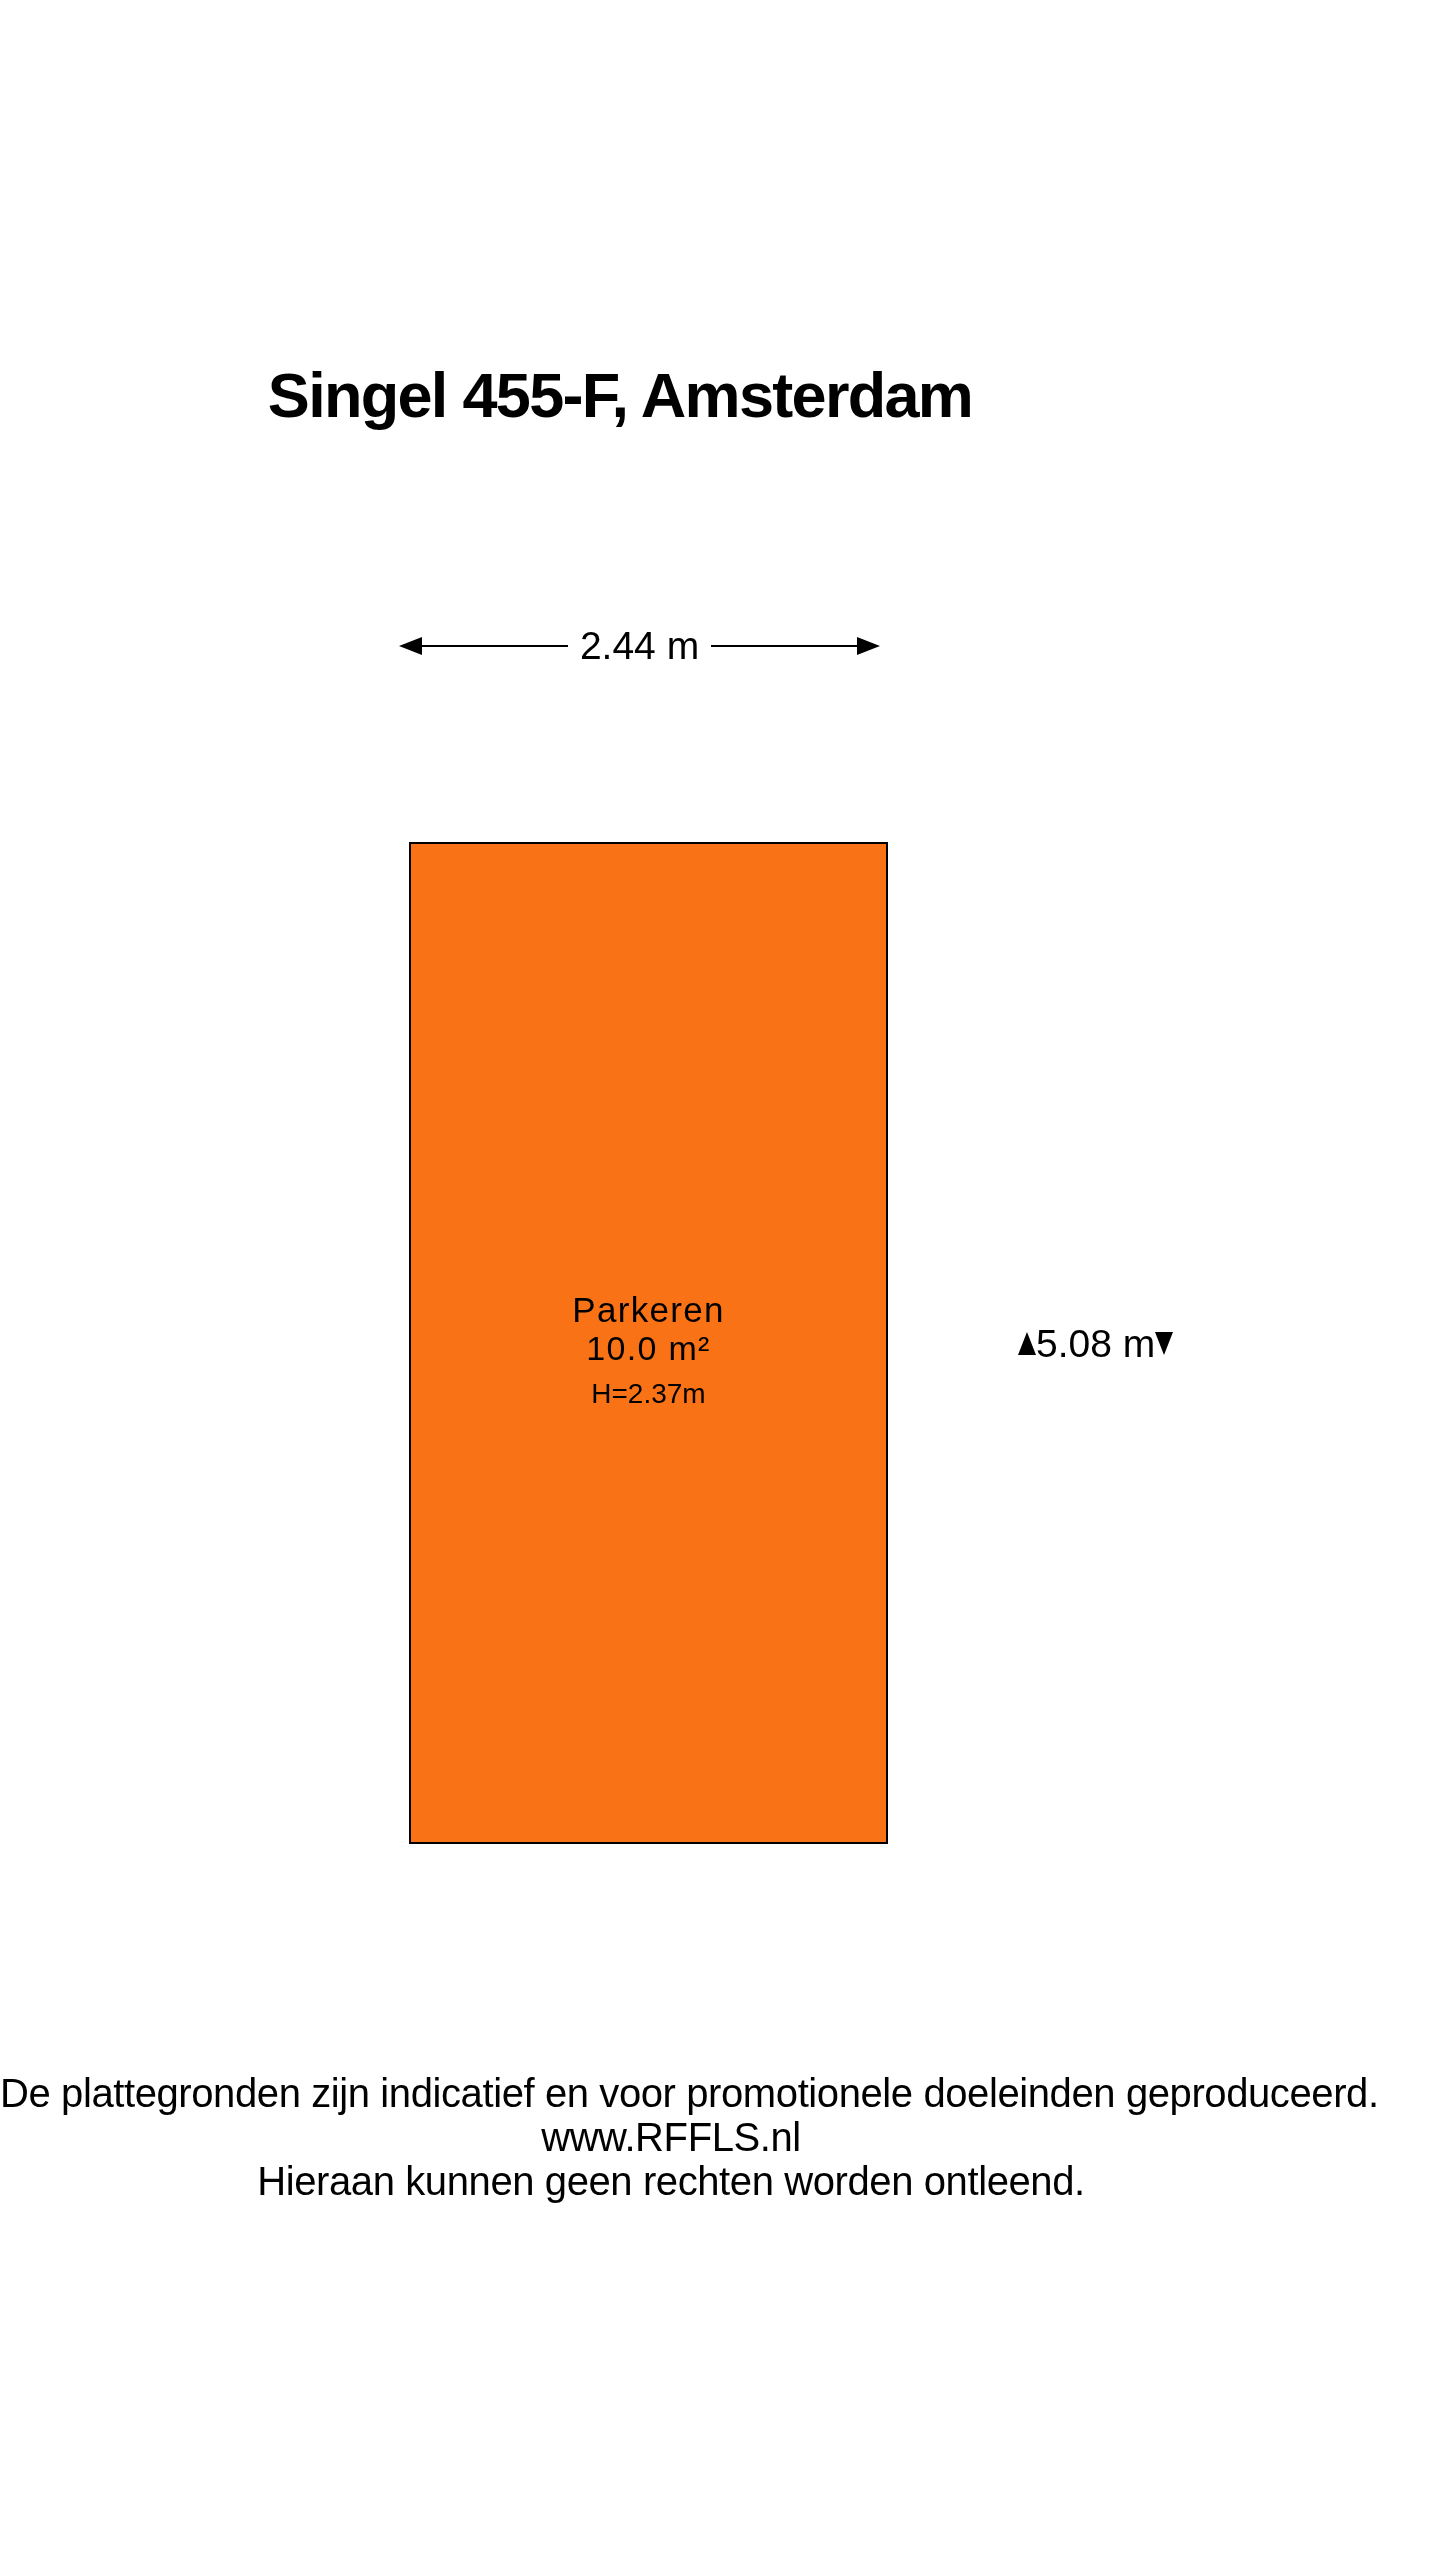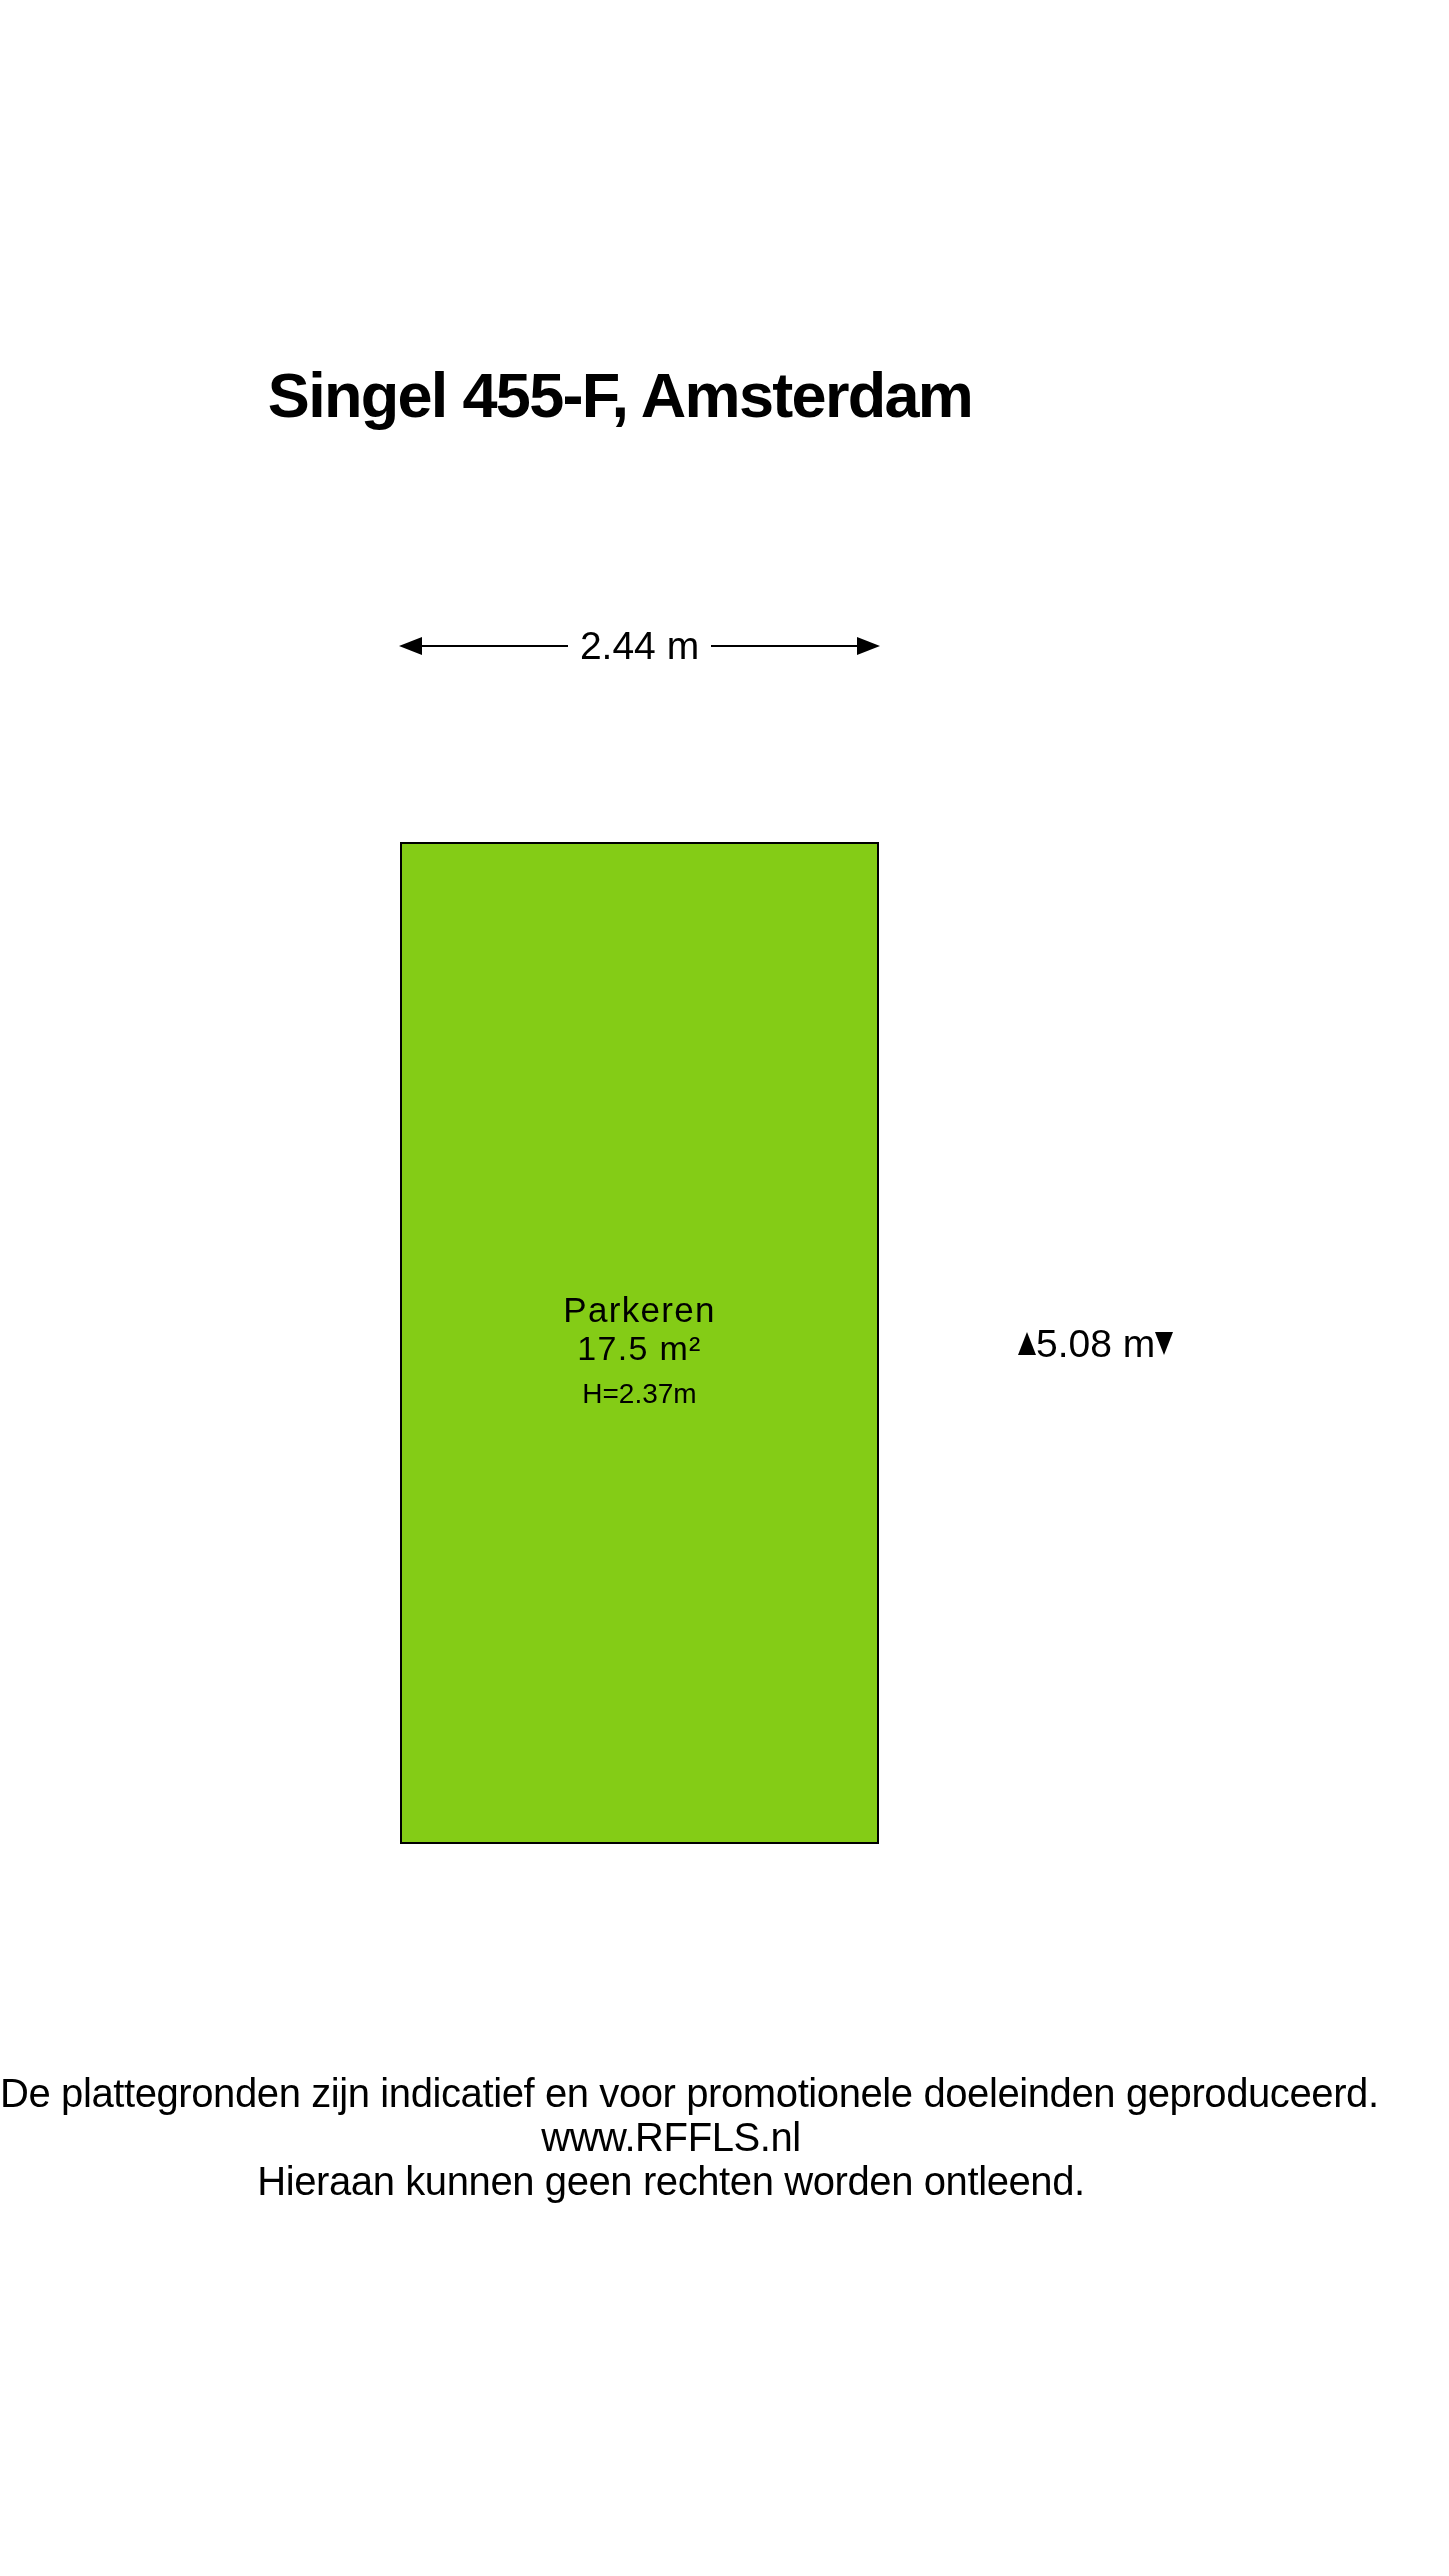--- a/index.html
+++ b/index.html
@@ -112,24 +112,24 @@
 </div>
 
 <div class="hdim">
   <span class="ah ah-left"></span>
   <span class="dim-line-h"></span>
   <span class="dim-label-h">2.44 m</span>
   <span class="dim-line-h"></span>
   <span class="ah ah-right"></span>
 </div>
 
-<div class="room" style="background-color: #84cc16; border-color: rgb(0, 0, 0);">
+<div class="room" style="background-color: #f97316; border-color: rgb(0, 0, 0); margin-left: 9px;">
   <div class="room-labels">
     <div class="room-name">Parkeren</div>
-    <div class="room-area">17.5 m²</div>
+    <div class="room-area">10.0 m²</div>
     <div class="room-height">H=2.37m</div>
   </div>
 </div>
 
 <div class="vdim">
   <span class="ah ah-up"></span>
   <span class="dim-line-v"></span>
   <span class="dim-label-v">5.08 m</span>
   <span class="dim-line-v"></span>
   <span class="ah ah-down"></span>

